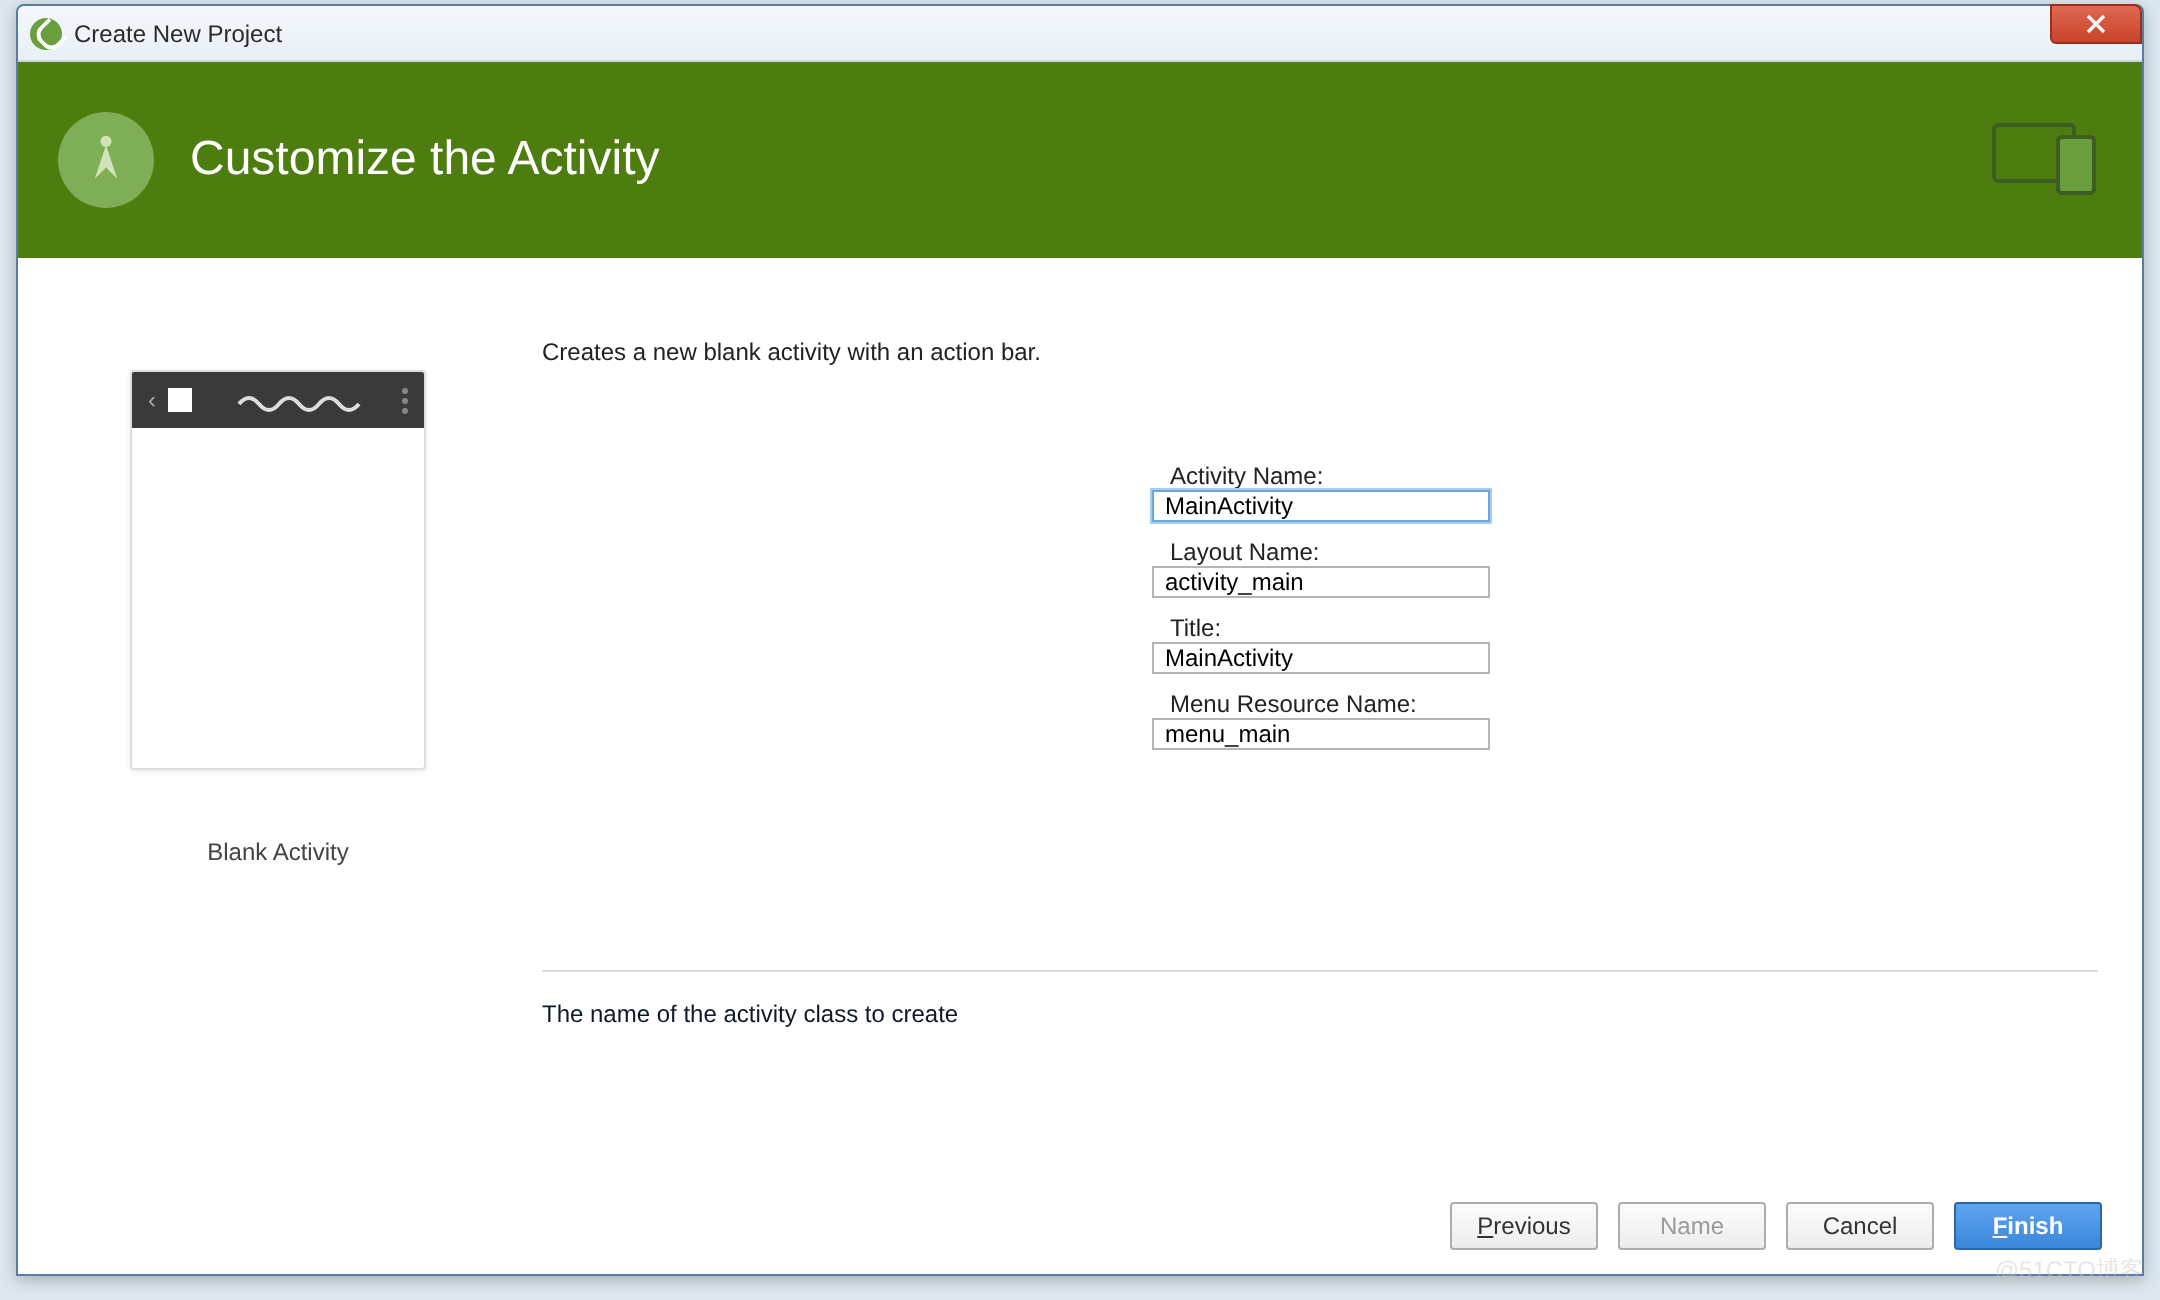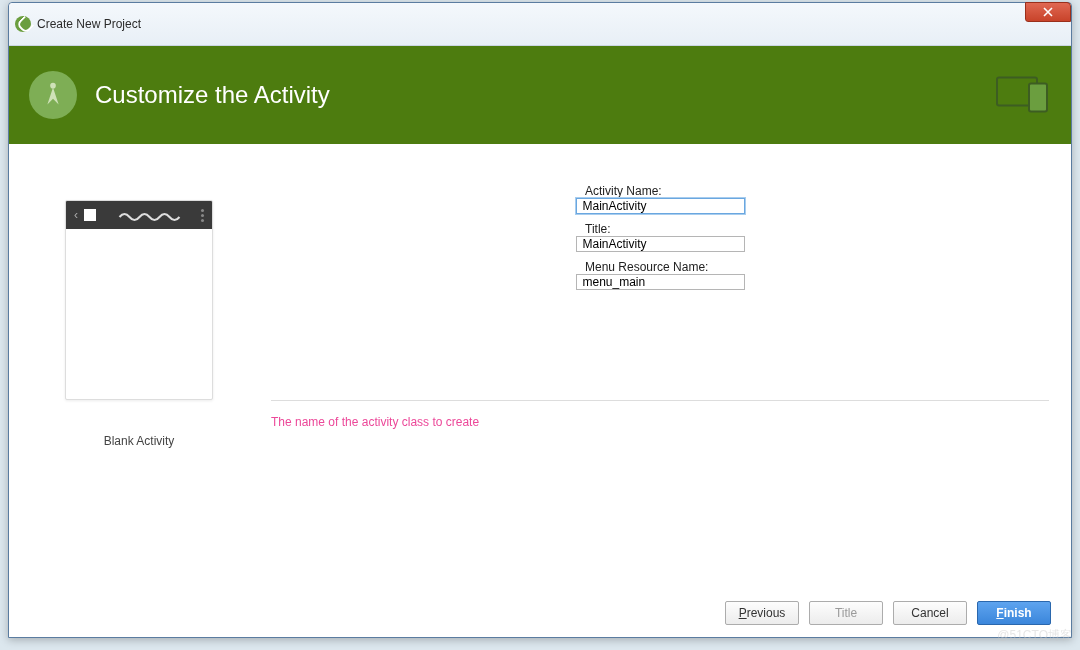--- a/index.html
+++ b/index.html
@@ -17,21 +17,21 @@
       left: 8px; top: 2px;
       width: 1064px; height: 636px;
       background: #fff;
       border: 1px solid #5a7ca0;
       border-radius: 4px 4px 0 0;
       box-shadow: 0 2px 8px rgba(0,0,0,0.25);
       display: flex;
       flex-direction: column;
     }
     .titlebar {
-      height: 43px;
+      height: 28px;
       background: linear-gradient(#f4f8fc,#e8eff6);
       border-bottom: 1px solid #cbd6e2;
       display: flex;
       align-items: center;
       padding: 0 0 0 6px;
       border-radius: 4px 4px 0 0;
       position: relative;
     }
     .titlebar .app-icon {
       width: 16px; height: 16px;
@@ -162,21 +162,21 @@
       border: 1px solid #6aa7e0;
       box-shadow: 0 0 0 1px #a8cdee;
     }
     .hint-sep {
       border: none;
       border-top: 1px solid #ddd;
       margin-top: 110px;
     }
     .hint-text {
       margin-top: 14px;
-      color: #ec4899;
+      color: #0f172a;
       font-size: 12px;
     }
     .footer {
       height: 50px;
       border-top: 1px solid transparent;
       display: flex;
       align-items: center;
       justify-content: flex-end;
       gap: 10px;
       padding: 0 20px;
@@ -260,40 +260,45 @@
               <span></span>
               <span></span>
               <span></span>
             </span>
         </div>
       </div>
       <div class="preview-label">Blank Activity</div>
     </div>
 
     <div class="form-col">
+      <div class="form-desc">Creates a new blank activity with an action bar.</div>
 
       <div class="form-row">
         <label>Activity Name:</label>
         <input class="focused" type="text" value="MainActivity" style="">
       </div>
       <div class="form-row">
+        <label>Layout Name:</label>
+        <input type="text" value="activity_main" style="">
+      </div>
+      <div class="form-row">
         <label>Title:</label>
         <input type="text" value="MainActivity" style="">
       </div>
       <div class="form-row">
         <label>Menu Resource Name:</label>
         <input type="text" value="menu_main" style="">
       </div>
 
       <hr class="hint-sep">
       <div class="hint-text">The name of the activity class to create</div>
     </div>
   </div>
 
   <div class="footer">
     <button class="btn"><span class="mn">P</span><span>revious</span></button>
-    <button class="btn disabled">Title</button>
+    <button class="btn disabled">Name</button>
     <button class="btn">Cancel</button>
     <button class="btn primary"><span class="mn">F</span><span>inish</span></button>
   </div>
 </div>
 
 <div class="watermark">@51CTO博客</div>
 
 </body></html>

